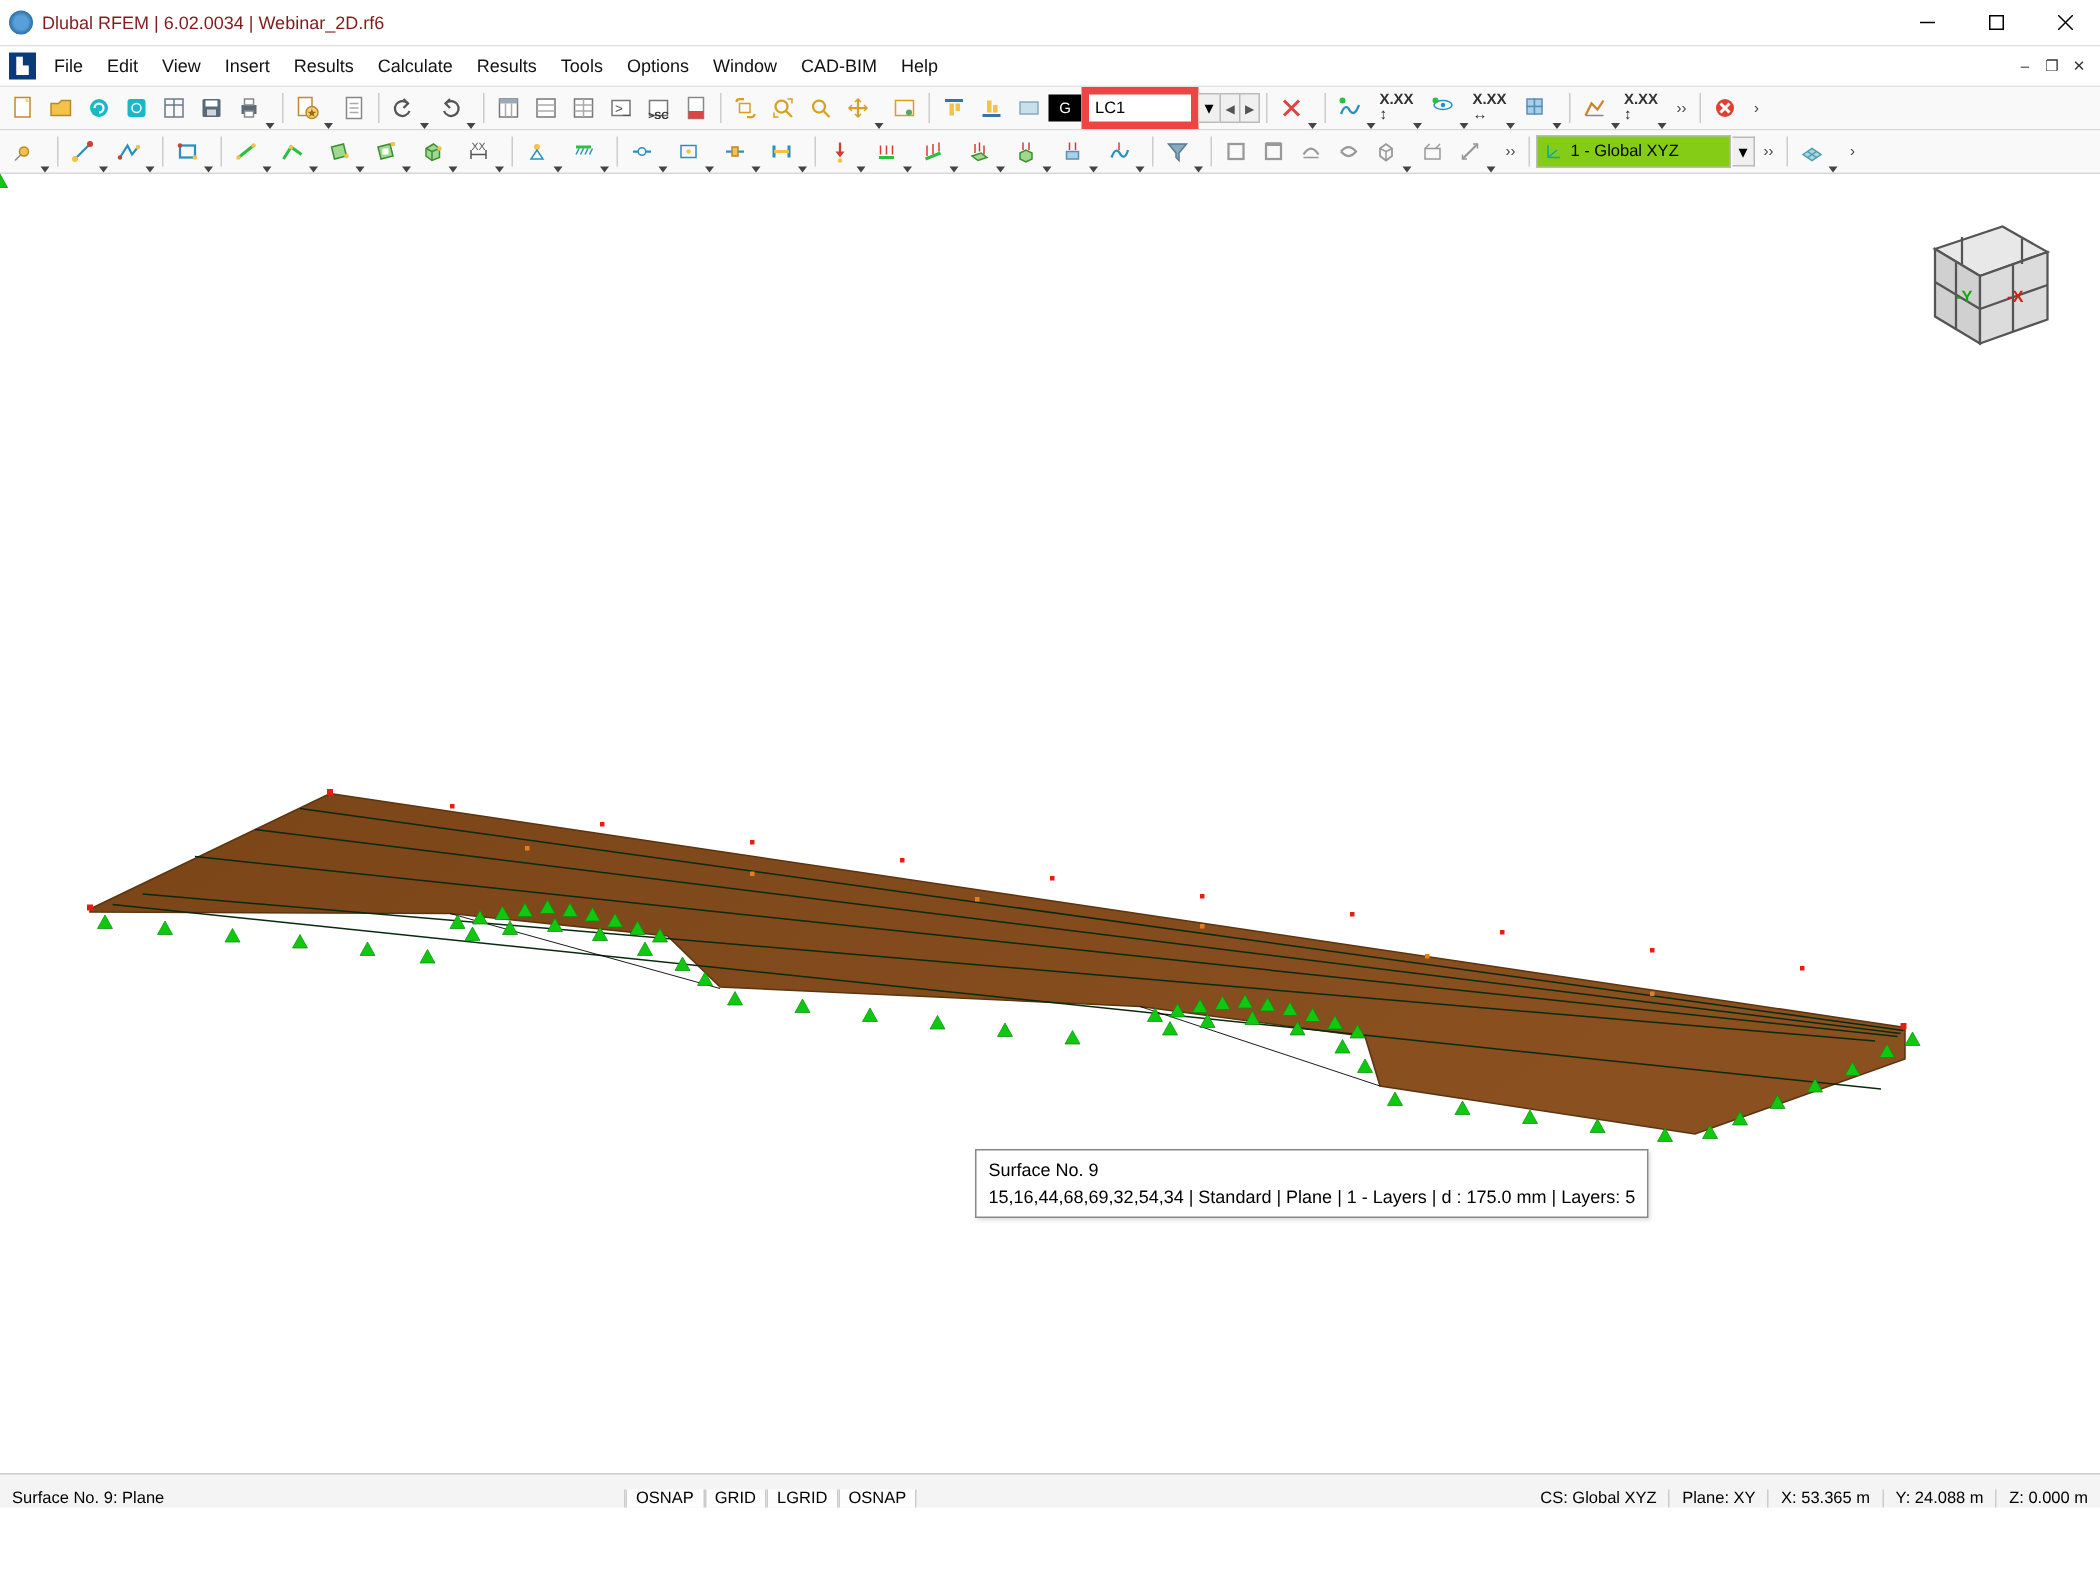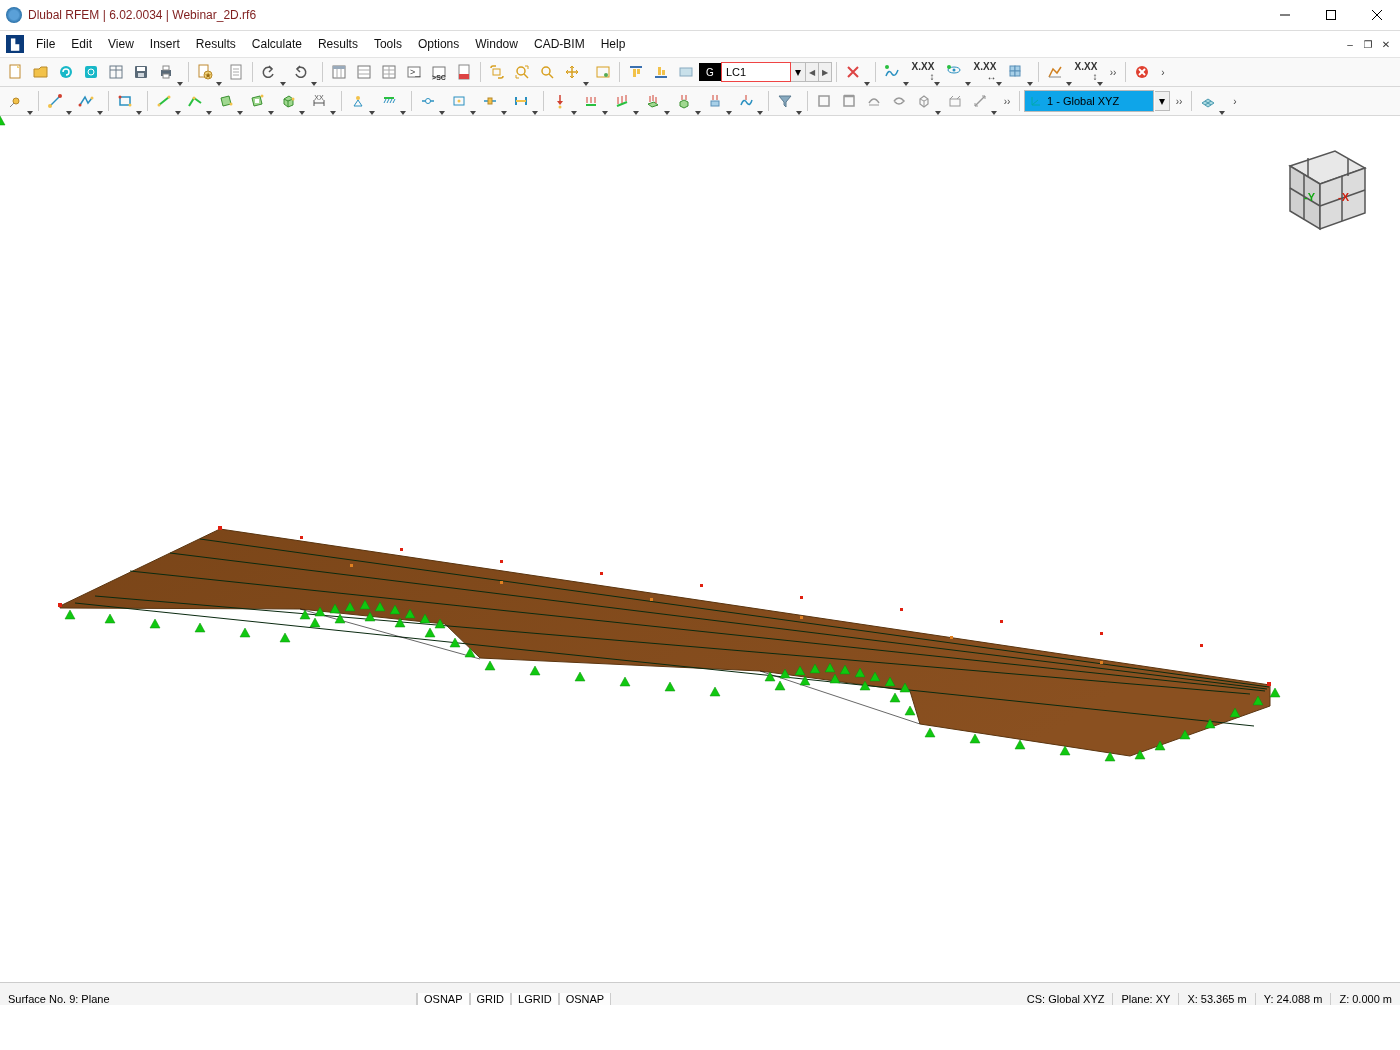--- a/index.html
+++ b/index.html
@@ -14,32 +14,32 @@
 .mdi-controls{margin-left:auto;display:flex;gap:2px;padding-right:4px}
 .mdi-controls span{width:16px;height:14px;display:flex;align-items:center;justify-content:center;font-size:10px;color:#333}
 .toolstrip{background:#f9f9f9;border-bottom:1px solid #d8d8d8;display:flex;align-items:center;padding:2px 4px;gap:1px;flex-wrap:nowrap}
 .tb{width:22px;height:22px;display:flex;align-items:center;justify-content:center;border:1px solid transparent;position:relative}
 .tb svg{width:16px;height:16px}
 .tb .dd{position:absolute;right:-6px;bottom:-3px;width:0;height:0;border-left:3px solid transparent;border-right:3px solid transparent;border-top:4px solid #444}
 .tb.has-dd{margin-right:6px}
 .sep{width:1px;height:20px;background:#ccc;margin:0 3px}
 .lc-box{height:20px;display:flex;align-items:center}
 .lc-g{background:#000;color:#fff;width:22px;height:18px;display:flex;align-items:center;justify-content:center;font-size:10px}
-.lc-sel{height:18px;width:60px;border:1px solid #ef4444;background:#fff;display:flex;align-items:center;padding:0 4px;font-size:11px}
+.lc-sel{height:18px;width:60px;border:5px solid #ef4444;background:#fff;display:flex;align-items:center;padding:0 4px;font-size:11px}
 .lc-dd{width:14px;height:18px;border:1px solid #bbb;border-left:none;background:#f0f0f0;display:flex;align-items:center;justify-content:center}
 .lc-nav{width:12px;height:18px;border:1px solid #bbb;background:#f0f0f0;display:flex;align-items:center;justify-content:center;font-size:8px;color:#555;margin-left:-1px}
-.cs-sel{height:20px;width:120px;border:1px solid #bbb;background:#0ea5e9;display:flex;align-items:center;padding:0 4px;font-size:11px}
+.cs-sel{height:20px;width:120px;border:1px solid #bbb;background:#84cc16;display:flex;align-items:center;padding:0 4px;font-size:11px}
 .overflow{width:16px;height:22px;display:flex;align-items:center;justify-content:center;font-size:10px;color:#444}
 .viewport{position:relative;height:866px;background:#fff;overflow:hidden}
 .nav-cube{position:absolute;top:10px;right:20px}
 .tooltip-box{position:absolute;left:650px;top:650px;background:#fff;border:1px solid #888;padding:4px 8px;font-size:12px;line-height:1.5;box-shadow:1px 1px 3px rgba(0,0,0,0.15)}
 .statusbar{height:22px;background:#f4f4f4;border-top:1px solid #ccc;display:flex;align-items:flex-end;font-size:11px}
 .status-cell{border-right:1px solid #ccc;padding:0 8px;display:flex;align-items:center;white-space:nowrap}
 .status-btn{border-left:1px solid #ccc;border-right:1px solid #ccc;padding:0 6px;display:flex;align-items:center;background:#fdfdfd}
-.txt-btn{font-size:10px;font-weight:bold;color:#333;text-align:right;line-height:1}
+.txt-btn{font-size:10px;font-weight:bold;color:#333;text-align:left;line-height:1}
 </style>
 </head>
 <body>
 
 <div class="titlebar">
   <div class="app-icon"></div>
   <div class="title">Dlubal RFEM | 6.02.0034 | Webinar_2D.rf6</div>
   <div class="spacer"></div>
   <div class="winbtn">
       <svg width="10" height="10">
@@ -727,20 +727,24 @@
       <line x1="48" y1="32" x2="48" y2="50"></line>
         <line x1="88" y1="33" x2="88" y2="50"></line>
       <line x1="44" y1="49" x2="44" y2="94"></line>
         <line x1="82" y1="50" x2="82" y2="95"></line>
     </g>
     <text x="44" y="75" font-size="11" fill="#10a810" font-weight="bold">-Y</text>
     <text x="78" y="75" font-size="11" fill="#d02010" font-weight="bold">-X</text>
   </svg>
 
   
+  <div class="tooltip-box">
+    <div>Surface No. 9</div>
+    <div>15,16,44,68,69,32,54,34 | Standard | Plane | 1 - Layers | d : 175.0 mm | Layers: 5</div>
+  </div>
 </div>
 
 <div class="statusbar">
   <div class="status-cell" style="flex:0 0 400px;border-right:1px solid #ccc">Surface No. 9: Plane</div>
   <div class="status-btn">OSNAP</div>
   <div class="status-btn">GRID</div>
   <div class="status-btn">LGRID</div>
   <div class="status-btn">OSNAP</div>
   <div style="flex:1"></div>
   <div class="status-cell">CS: Global XYZ</div>

